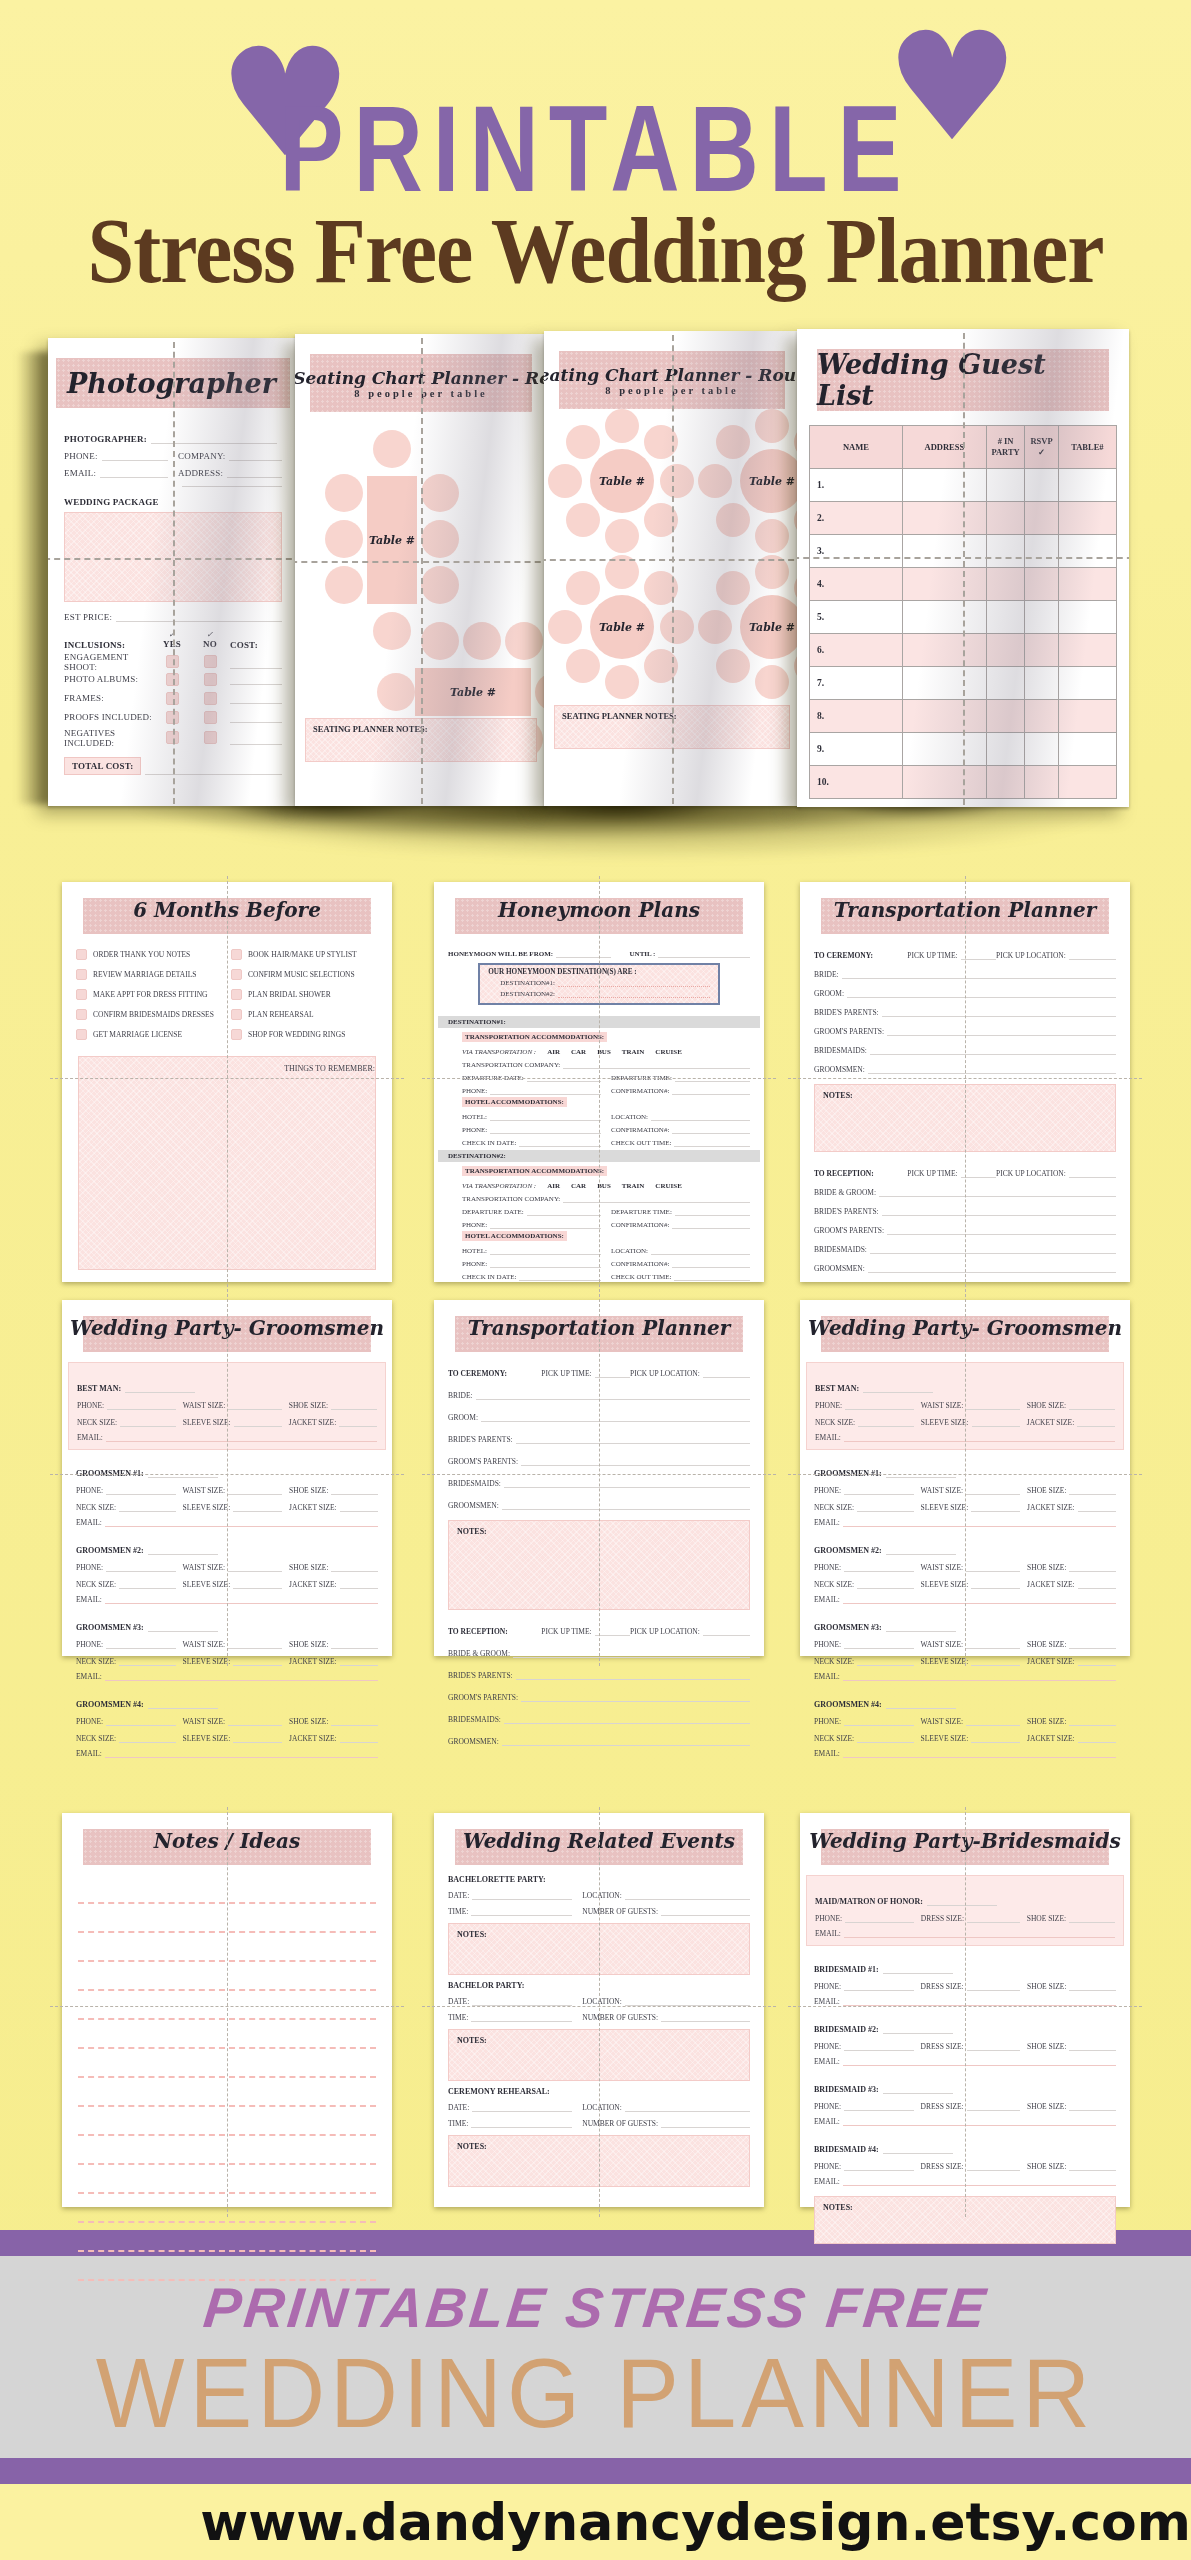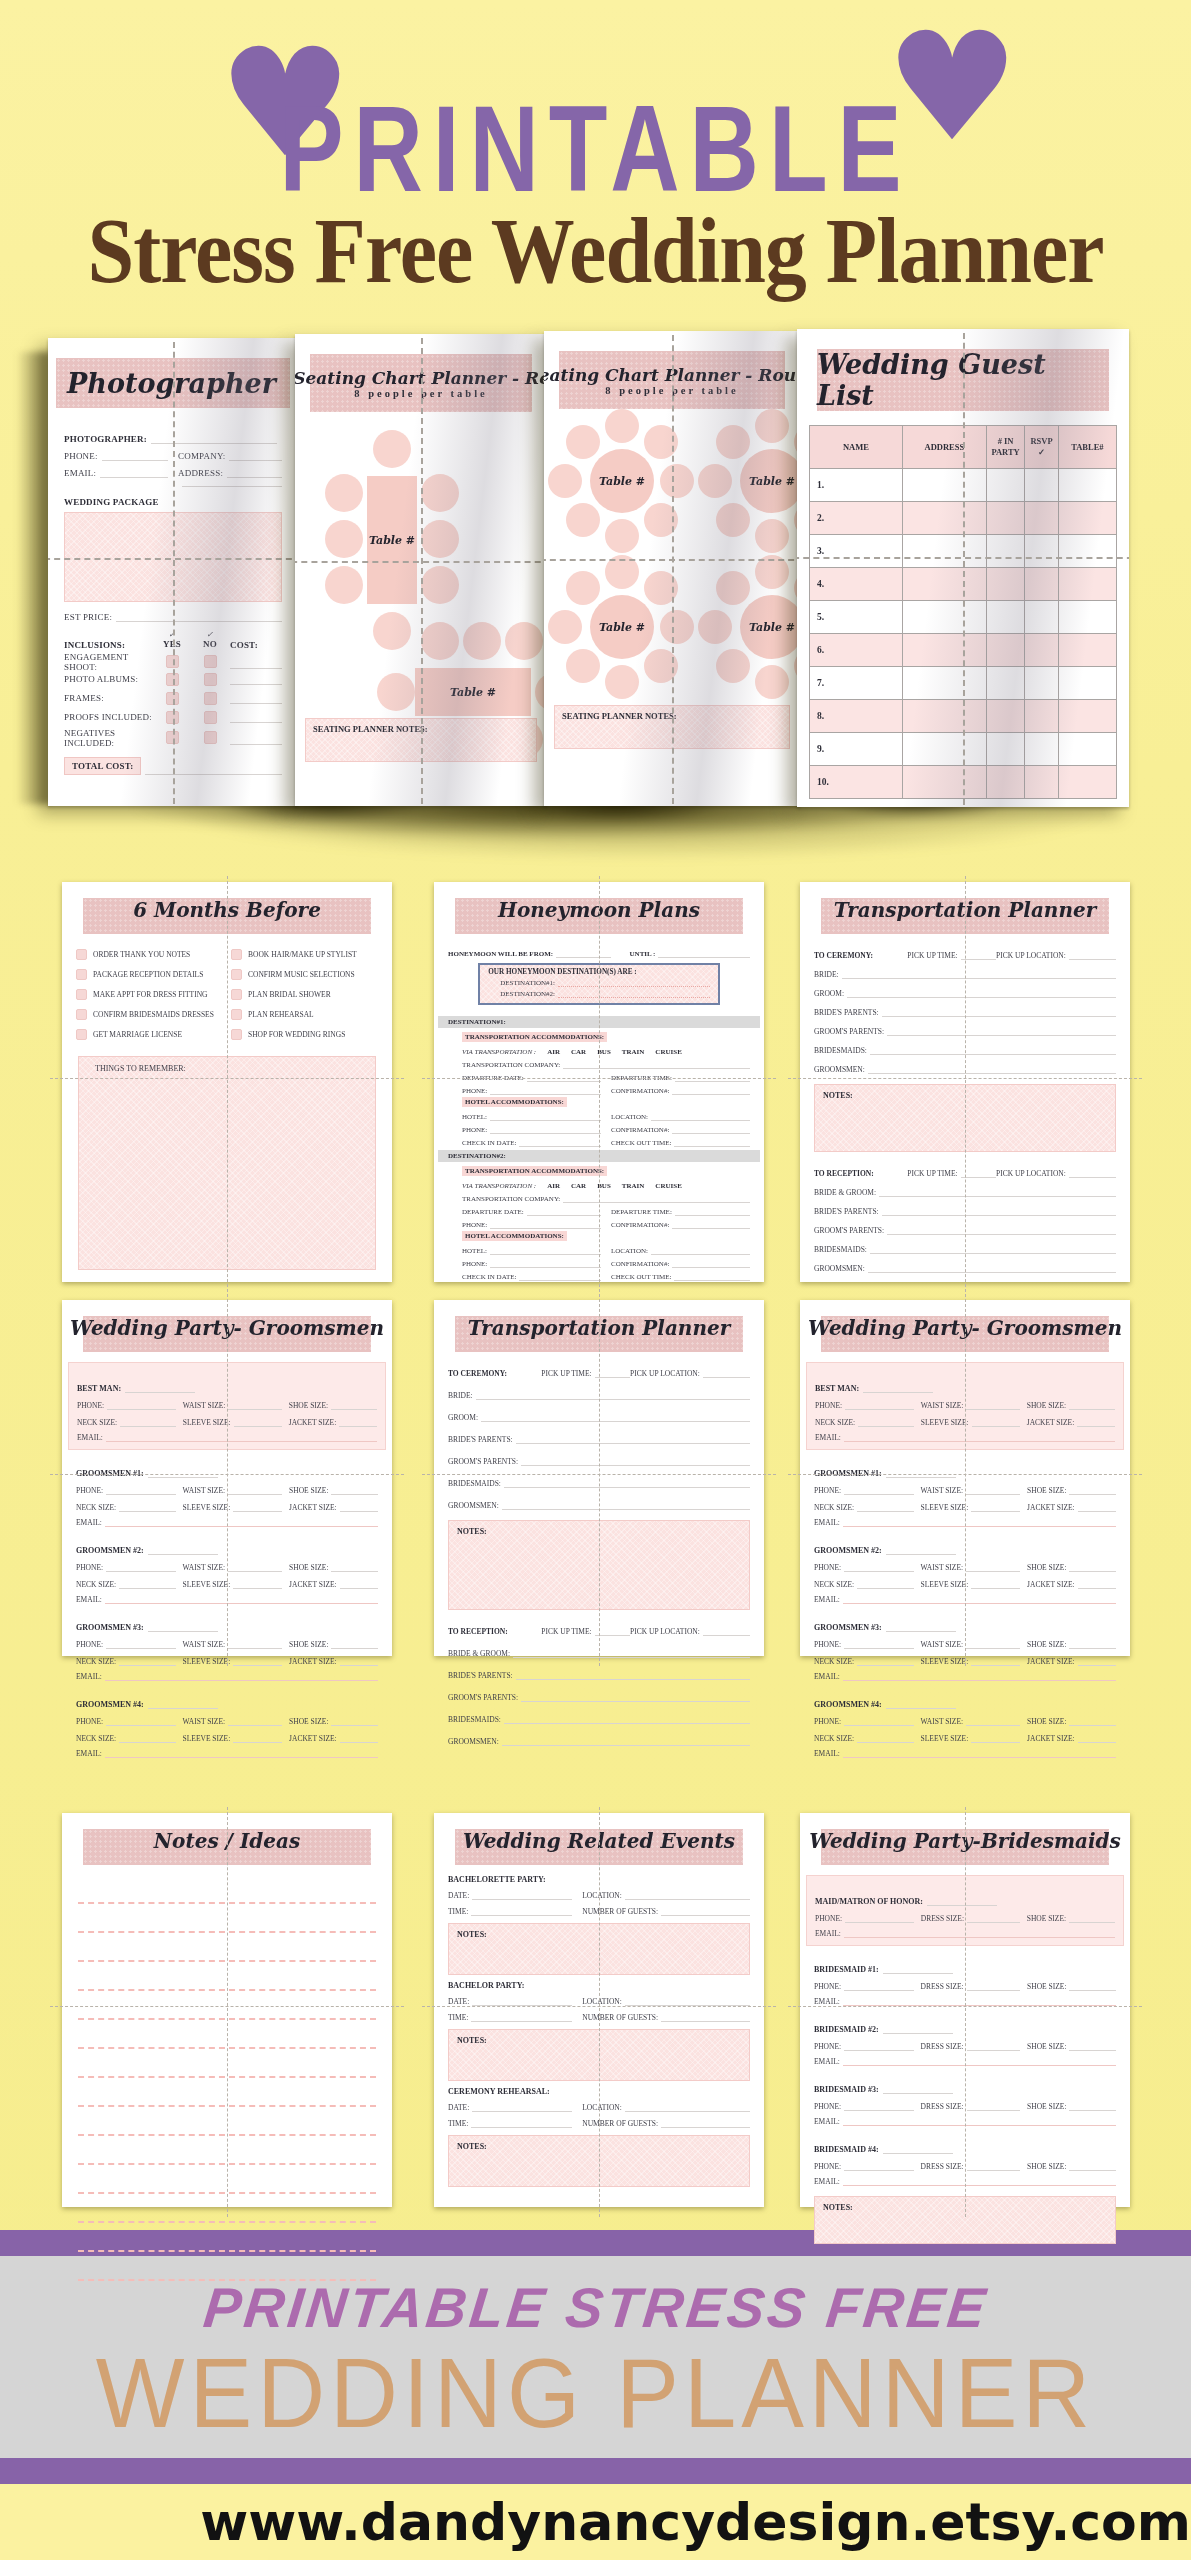--- a/index.html
+++ b/index.html
@@ -118,21 +118,21 @@
   .mbanner .script{font-size:20px;white-space:nowrap;}
   .mbody{position:relative;z-index:1;padding:0 14px;font-size:7.5px;color:#3E3E48;}
   .fl{display:flex;align-items:flex-end;min-width:0;}
   .fl i{font-style:normal;white-space:nowrap;}
   .fl u{flex:1;border-bottom:1px solid #D8D4D2;text-decoration:none;min-height:1px;margin-left:3px;}
   
   .ck-cols{display:grid;grid-template-columns:1fr 1fr;column-gap:8px;margin-top:4px;}
   .ck-item{display:flex;align-items:center;height:20px;}
   .ck-item .cb{width:9px;height:9px;flex:0 0 auto;margin-right:6px;}
   .remember{margin:12px 2px 0;height:212px;position:relative;}
-  .remember .pb-lbl{position:absolute;top:7px;left:16px;right:0;text-align:left;font-size:8px;color:#3E3E48;}
+  .remember .pb-lbl{position:absolute;top:7px;left:16px;right:0;text-align:right;font-size:8px;color:#3E3E48;}
   
   .hm .mbody{font-size:7px;}
   .hm-row{display:flex;align-items:flex-end;height:13px;}
   .hm-2col{display:grid;grid-template-columns:1fr 1fr;column-gap:10px;height:13px;align-items:end;}
   .hm-top{display:grid;grid-template-columns:1.35fr 1fr;column-gap:19px;height:14px;align-items:end;font-weight:bold;color:#2E2E38;}
   .hm-top .fl i{font-weight:bold;}
   .dest-box{width:80%;margin:5px auto 11px;border:2px solid #7081A6;padding:3px 8px 5px;box-sizing:border-box;}
   .dest-box .db-title{font-weight:bold;color:#2E2E38;font-size:7.2px;}
   .dest-box .fl{margin:3px 0 0 12px;}
   .dest-box .fl u{border-bottom:1px dotted #E9A9A4;}
@@ -499,21 +499,21 @@
     <div class="mbody">
       <div class="ck-cols">
         <div>
 
         <div class="ck-item">
               <span class="cb"></span>
               <span>ORDER THANK YOU NOTES</span>
             </div>
             <div class="ck-item">
               <span class="cb"></span>
-              <span>PACKAGE RECEPTION DETAILS</span>
+              <span>REVIEW MARRIAGE DETAILS</span>
             </div>
             <div class="ck-item">
               <span class="cb"></span>
               <span>MAKE APPT FOR DRESS FITTING</span>
             </div>
             <div class="ck-item">
               <span class="cb"></span>
               <span>CONFIRM BRIDESMAIDS DRESSES</span>
             </div>
             <div class="ck-item">

